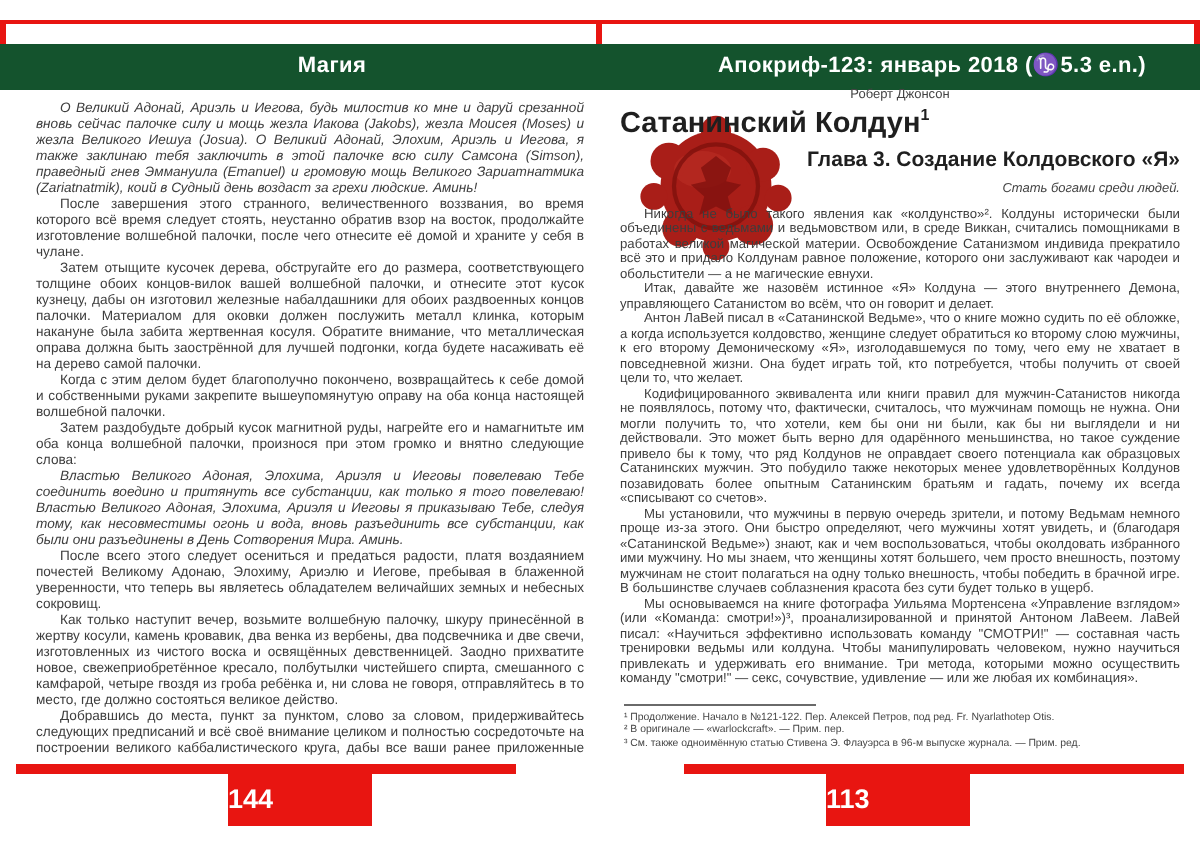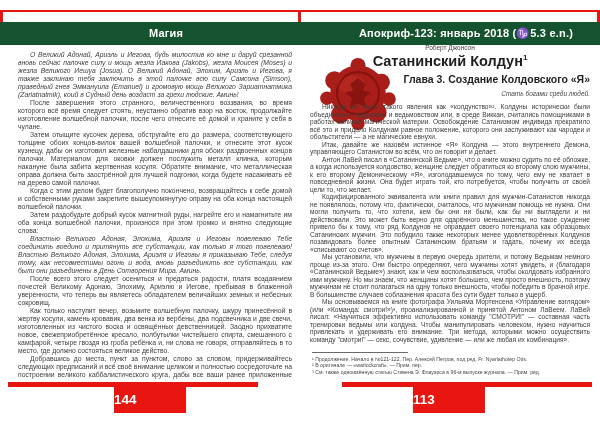--- a/index.html
+++ b/index.html
@@ -21,21 +21,21 @@
     position:absolute;left:18px;top:51px;width:274px;height:328px;overflow:hidden;
     font-size:6.8px;line-height:8px;text-align:justify;
   }
   .left-body p{margin:0;text-indent:12px;}
   .invocation{margin-left:36px;font-style:italic;text-indent:8px;}
   
   .right-content{
     position:absolute;left:310px;top:44px;width:280px;height:306px;overflow:hidden;
   }
   .author{ text-align:center;font-size:6.5px;margin:0 0 2px 0;color:#444;}
-  .article-title{ text-align:center;font-size:14.5px;font-weight:bold;color:#1f1f1f;margin:2px 0 0 0;}
+  .article-title{ text-align:left;font-size:14.5px;font-weight:bold;color:#1f1f1f;margin:2px 0 0 0;}
   .article-title sup{font-size:8px;}
   .chapter{ text-align:right;font-size:10.5px;font-weight:bold;color:#1f1f1f;margin:4px 0 0 0;}
   .epigraph{ text-align:right;font-style:italic;font-size:6.5px;margin:5px 0 0 0;color:#444;}
   .right-paras{margin-top:6px;font-size:6.6px;line-height:7.5px;text-align:justify;}
   .right-paras p{margin:0;text-indent:12px;}
   
   .seal{position:absolute;left:316px;top:56px;width:84px;height:76px;}
   
   .footnote-rule{position:absolute;left:312px;top:352px;width:96px;height:1px;background:#6a6a6a;}
   .footnotes{position:absolute;left:312px;top:356px;width:278px;font-size:5.2px;line-height:6.4px;color:#474747;}

